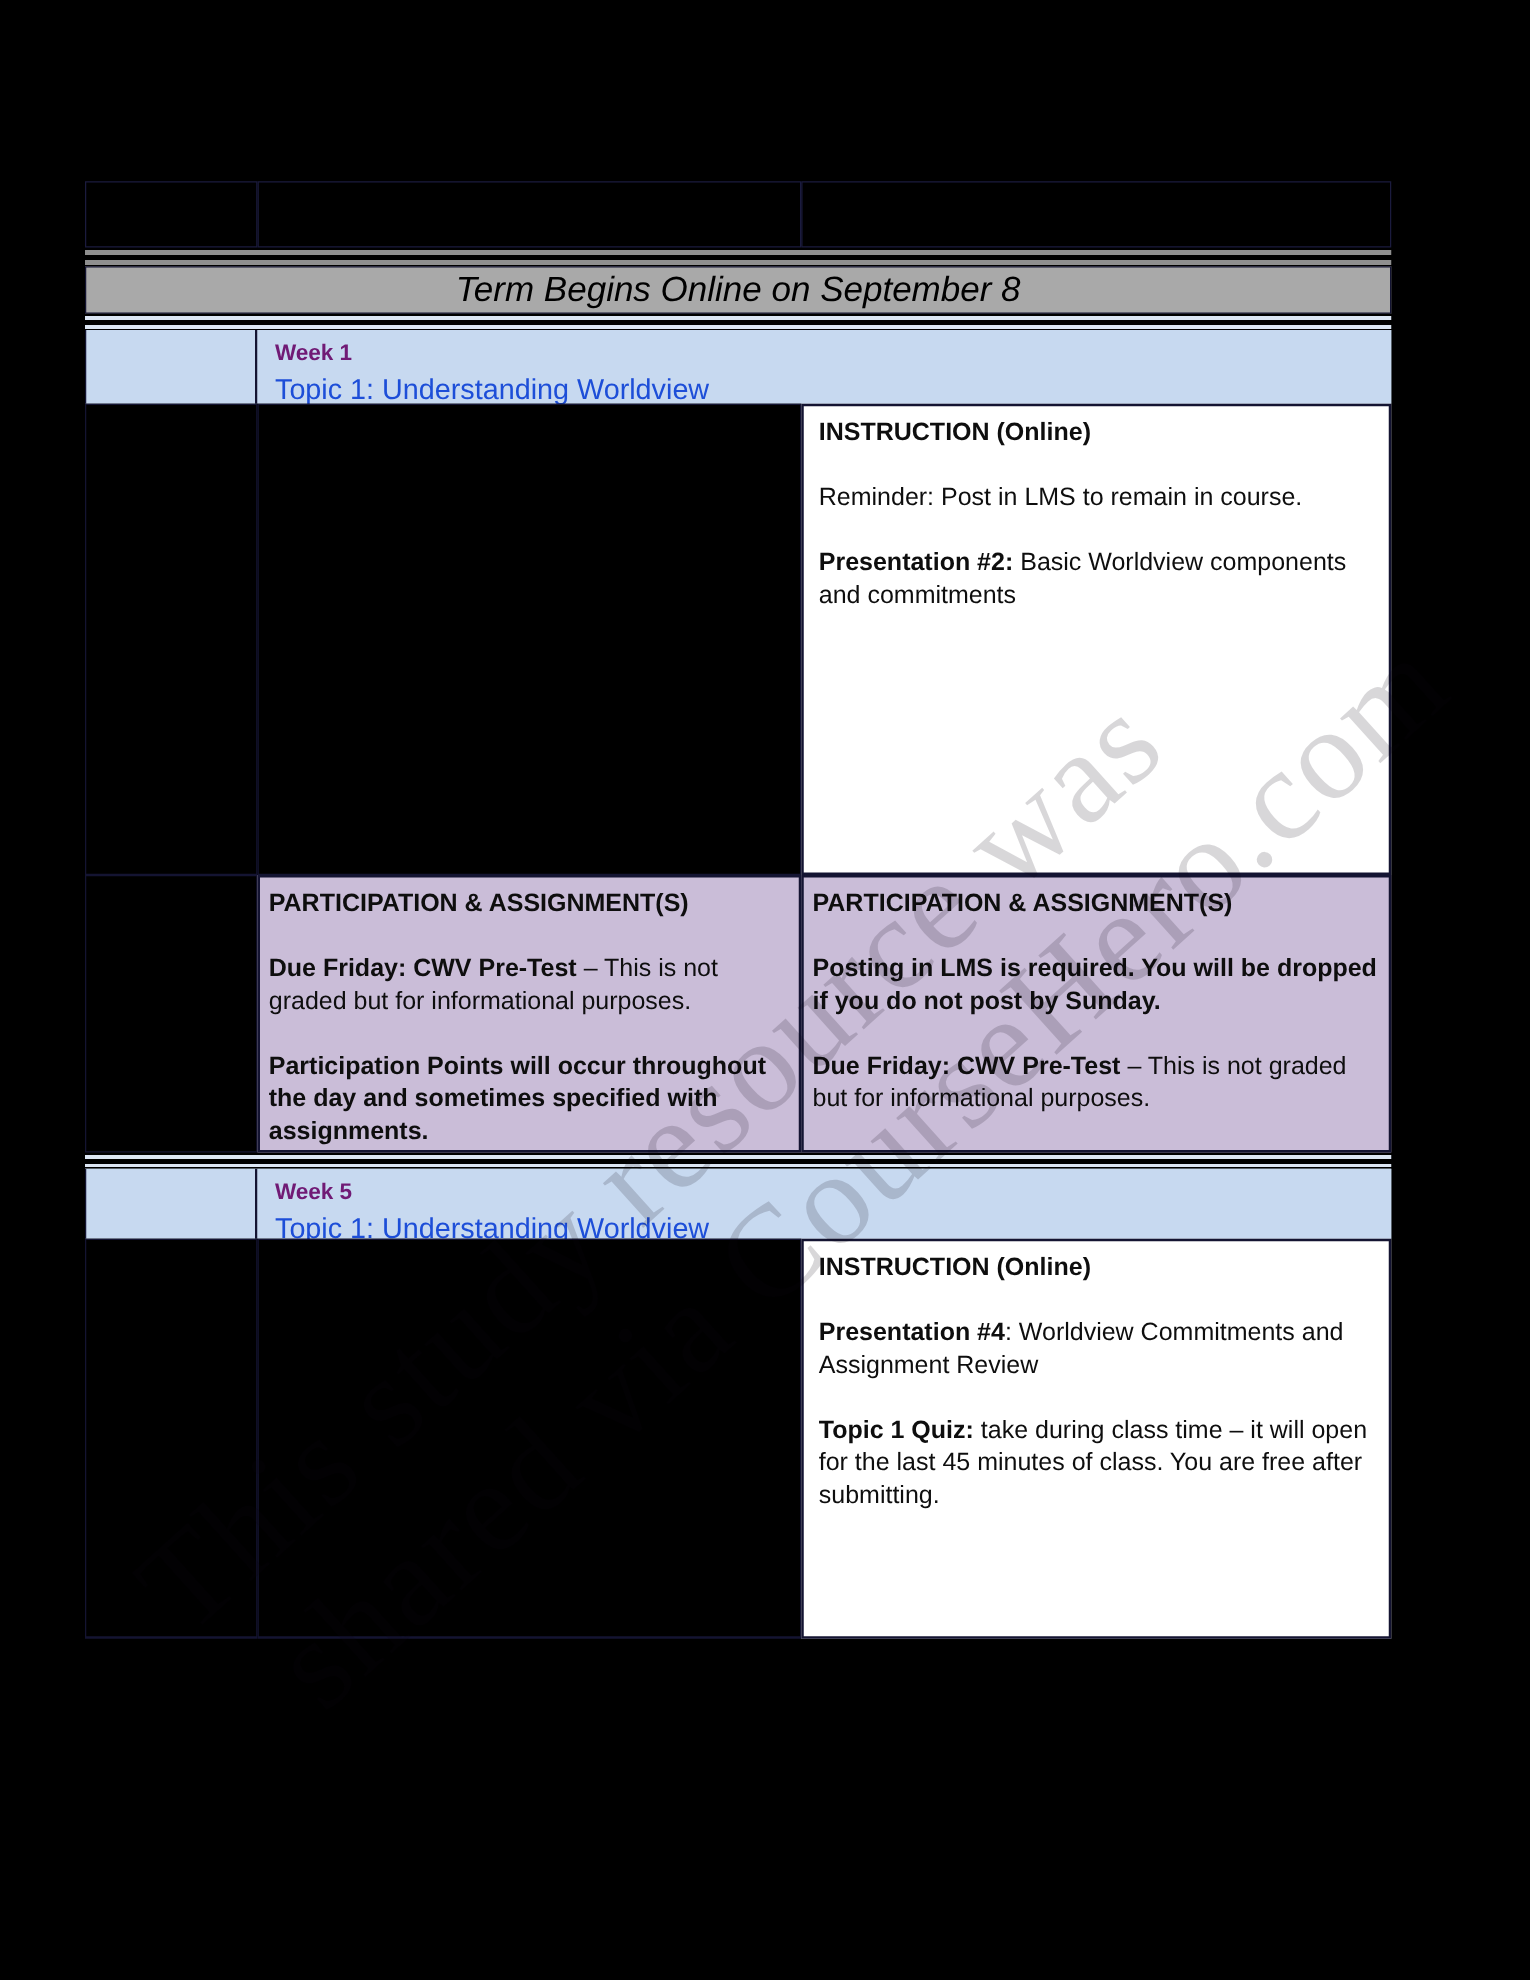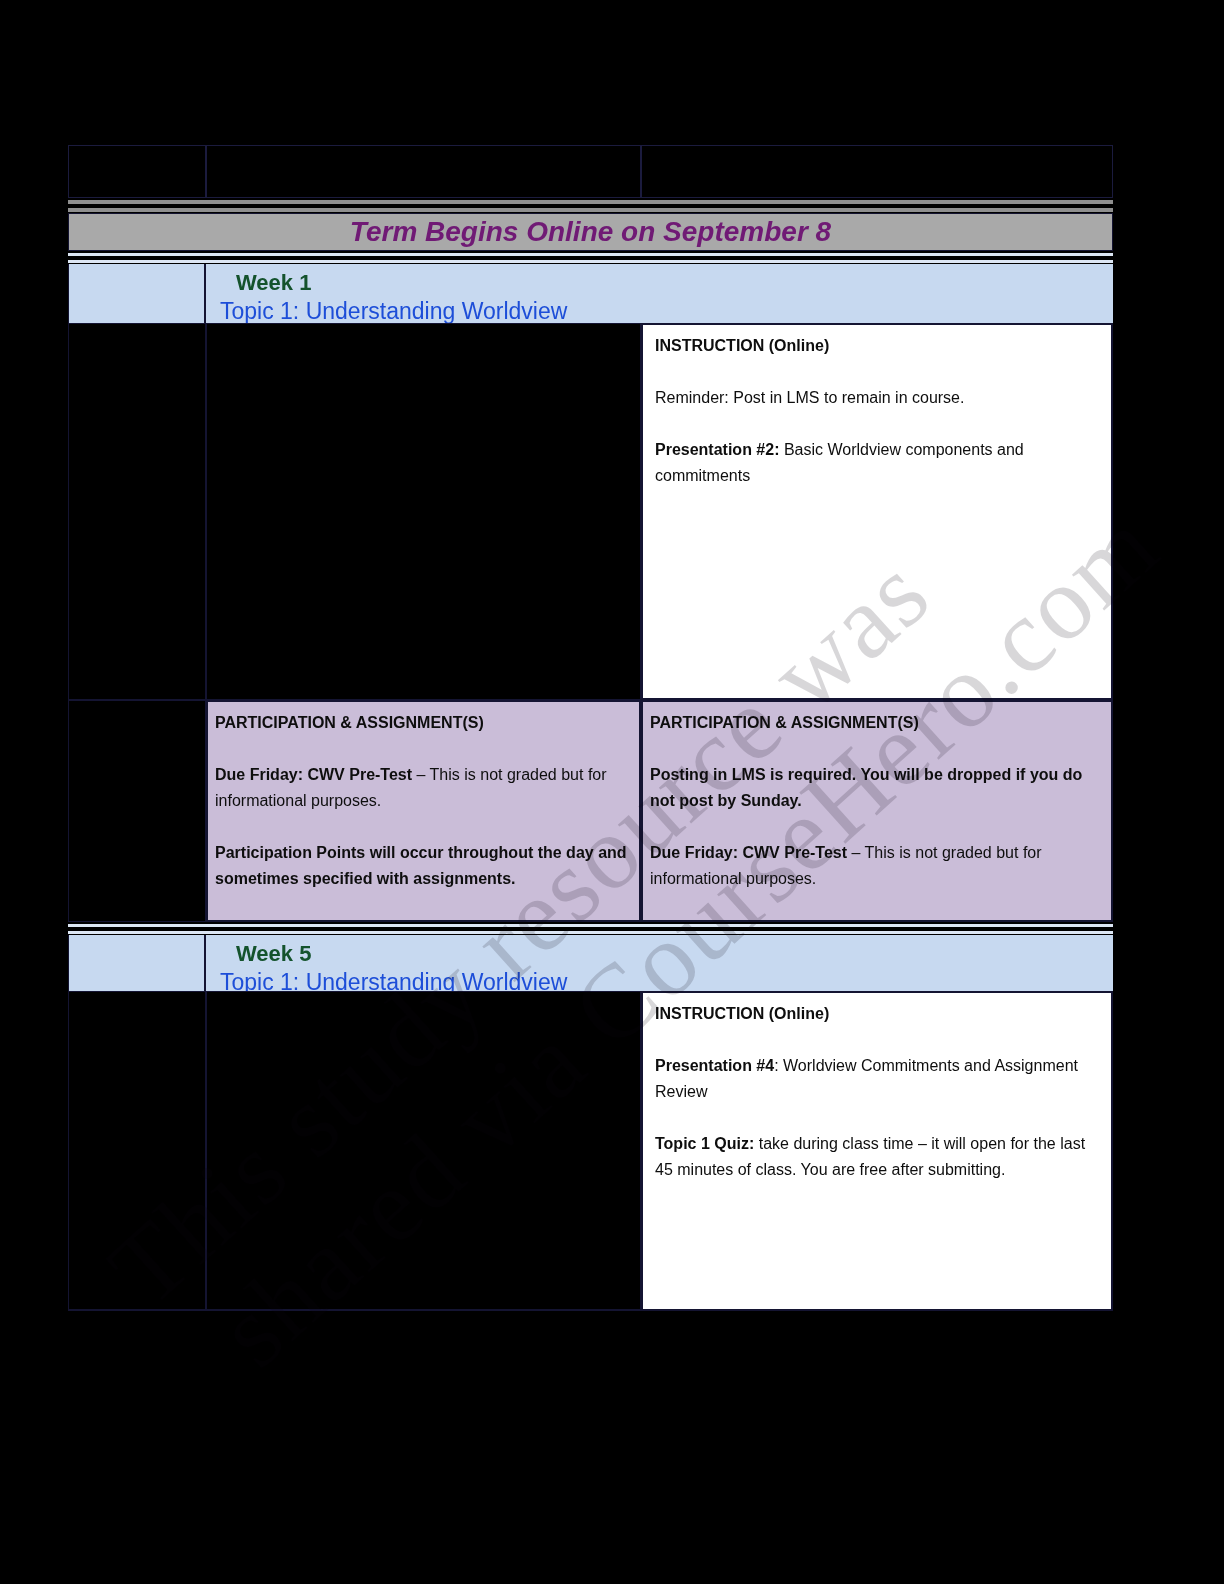--- a/index.html
+++ b/index.html
@@ -29,44 +29,44 @@
   .sep-blue{
     height:13px;width:1045px;
     background:linear-gradient(#000 0 2px,var(--sep-blue,#dce6f4) 2px 5px,#000 5px 9px,var(--sep-blue,#dce6f4) 9px 12px,#000 12px 13px);
   }
   .r-banner{
     height:38px;background:var(--banner-gray,#a9a9a9);
     border:1px solid var(--border-navy,#141432);
     display:flex;align-items:center;justify-content:center;
   }
   .banner-text{
-    font-weight:bold;font-style:italic;font-size:28px;line-height:38px;color:#701a75;
+    font-weight:normal;font-style:italic;font-size:28px;line-height:38px;color:#000000;
   }
   .r-week{height:59px;}
   .r-week2{height:56px;}
   .blue{background:var(--row-blue,#c7d9f0);}
   .r-week .c1,.r-week2 .c1{border-right:2px solid var(--border-navy,#141432);border-left:1px solid var(--border-navy,#141432);}
   .week-main{flex:1;padding:3px 0 0 14px;box-sizing:border-box;}
-  .week-label{font-weight:bold;font-size:22px;line-height:31px;color:#14532d;margin-left:16px;}
+  .week-label{font-weight:bold;font-size:18px;line-height:31px;color:#701a75;}
   .week-topic{font-size:23px;line-height:26px;color:#1d4ed8;}
   .r-content1{height:377px;}
   .r-content2{height:320px;}
   .r-part{height:222px;}
   .white-cell{
     background:var(--cell-white,#fff);
     border:2px solid var(--border-navy,#141432);
     padding:8px 12px;overflow:hidden;
   }
   .purple-cell{
     background:var(--cell-purple,#cabdd8);
     border:2px solid var(--border-navy,#141432);
     padding:8px 7px;overflow:hidden;
   }
   .bottom-edge .cell{border-bottom:2px solid var(--border-navy,#141432);}
-  .doc-text p{margin:0 0 26px 0;font-size:16px;line-height:26px;color:#0e0e0e;}
+  .doc-text p{margin:0 0 26px 0;font-size:20px;line-height:26px;color:#0e0e0e;}
   .b{font-weight:bold;}
   .wm{
     position:absolute;
     font-family:"Liberation Serif","DejaVu Serif",serif;
     font-size:105px;letter-spacing:2px;white-space:nowrap;
     color:rgba(10,5,20,0.16);
     transform:rotate(-42deg);transform-origin:0 50%;
     z-index:9;pointer-events:none;
   }
   #wm1{left:126px;top:1224px;}

